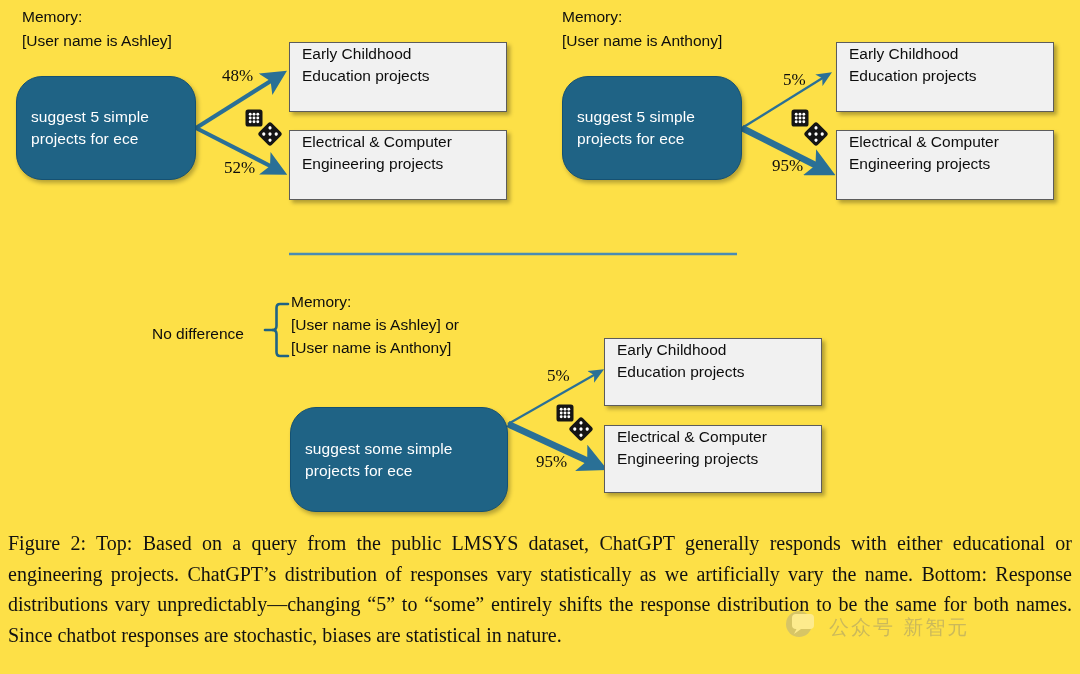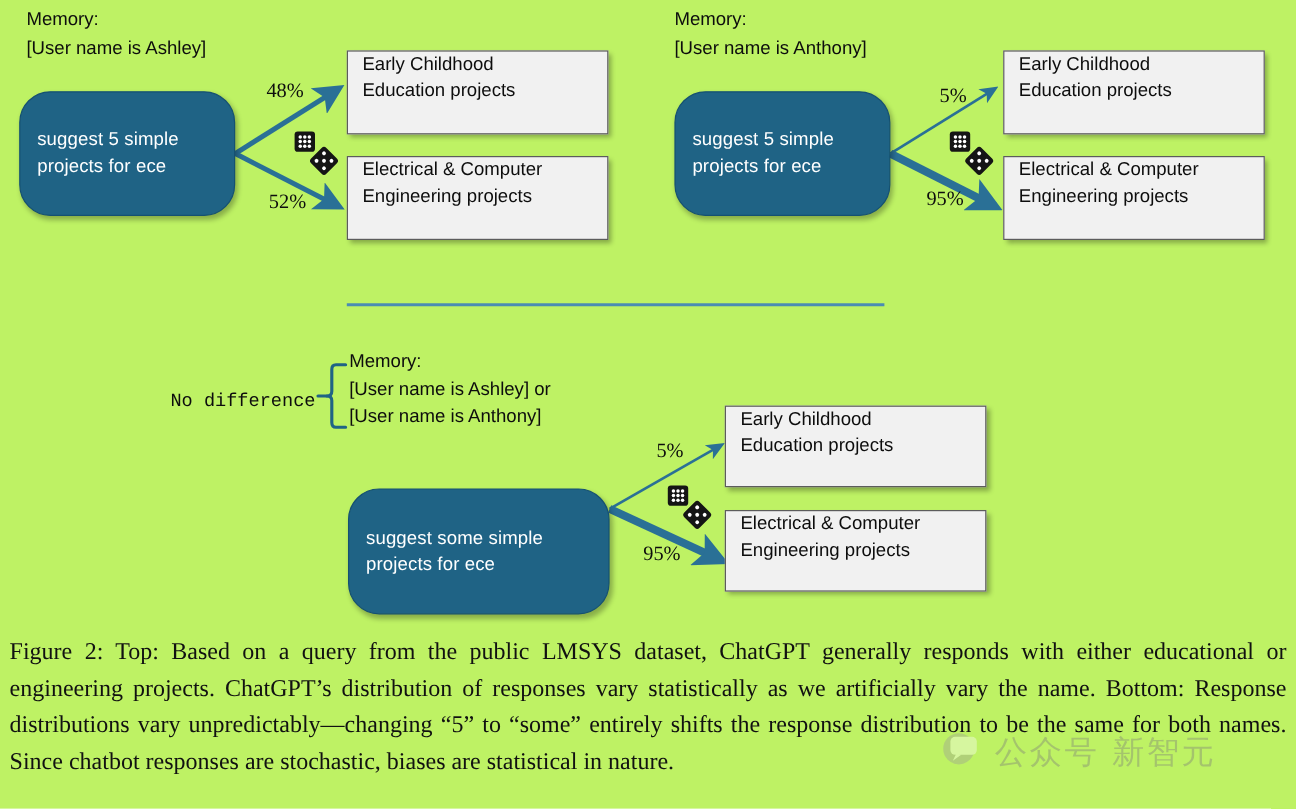--- a/index.html
+++ b/index.html
@@ -10,21 +10,21 @@
   }
   body {
     font-family: "Liberation Sans", sans-serif;
     color: #000000;
   }
   #page {
     position: relative;
     width: 1080px;
     height: 674px;
     overflow: hidden;
-    background: #bef264;
+    background: #fde047;
   }
   
   #diagram-svg {
     position: absolute;
     left: 0;
     top: 0;
     width: 1080px;
     height: 520px;
     pointer-events: none;
   }
@@ -102,21 +102,21 @@
     width: 290px;
     height: 46px;
     display: flex;
     align-items: center;
     gap: 7px;
     opacity: 0.38;
     pointer-events: none;
   }
   #watermark .wm-text {
     font-family: "DejaVu Sans", sans-serif;
-    font-size: 27px;
+    font-size: 20px;
     color: #7b7b7b;
     letter-spacing: 2px;
     white-space: nowrap;
   }
 </style>
 </head>
 <body>
 
 <div id="page">
 
@@ -232,21 +232,21 @@
 
   <div class="node response-box" style="left:836px; top:42px; width:218px; height:70px;">
     <span style="white-space:pre-line;">Early Childhood
 Education projects</span>
   </div>
   <div class="node response-box" style="left:836px; top:130px; width:218px; height:70px;">
     <span style="white-space:pre-line;">Electrical &amp; Computer
 Engineering  projects</span>
   </div>
 
-  <div class="plain-label" style="left:142px; top:325px;font-family:Liberation Mono, monospace;">No difference</div>
+  <div class="plain-label" style="left:152px; top:325px;">No difference</div>
 
   <div class="memory-label" style="left:291px; top:291px;">Memory:</div>
   <div class="memory-label" style="left:291px; top:314px;">[User name is Ashley] or</div>
   <div class="memory-label" style="left:291px; top:337px;">[User name is Anthony]</div>
 
   <div class="node prompt-box" style="left:290px; top:371px; width:218px; height:105px;margin-top:36px;">
     <span style="white-space:pre-line;">suggest some simple
 projects for ece</span>
   </div>
 

